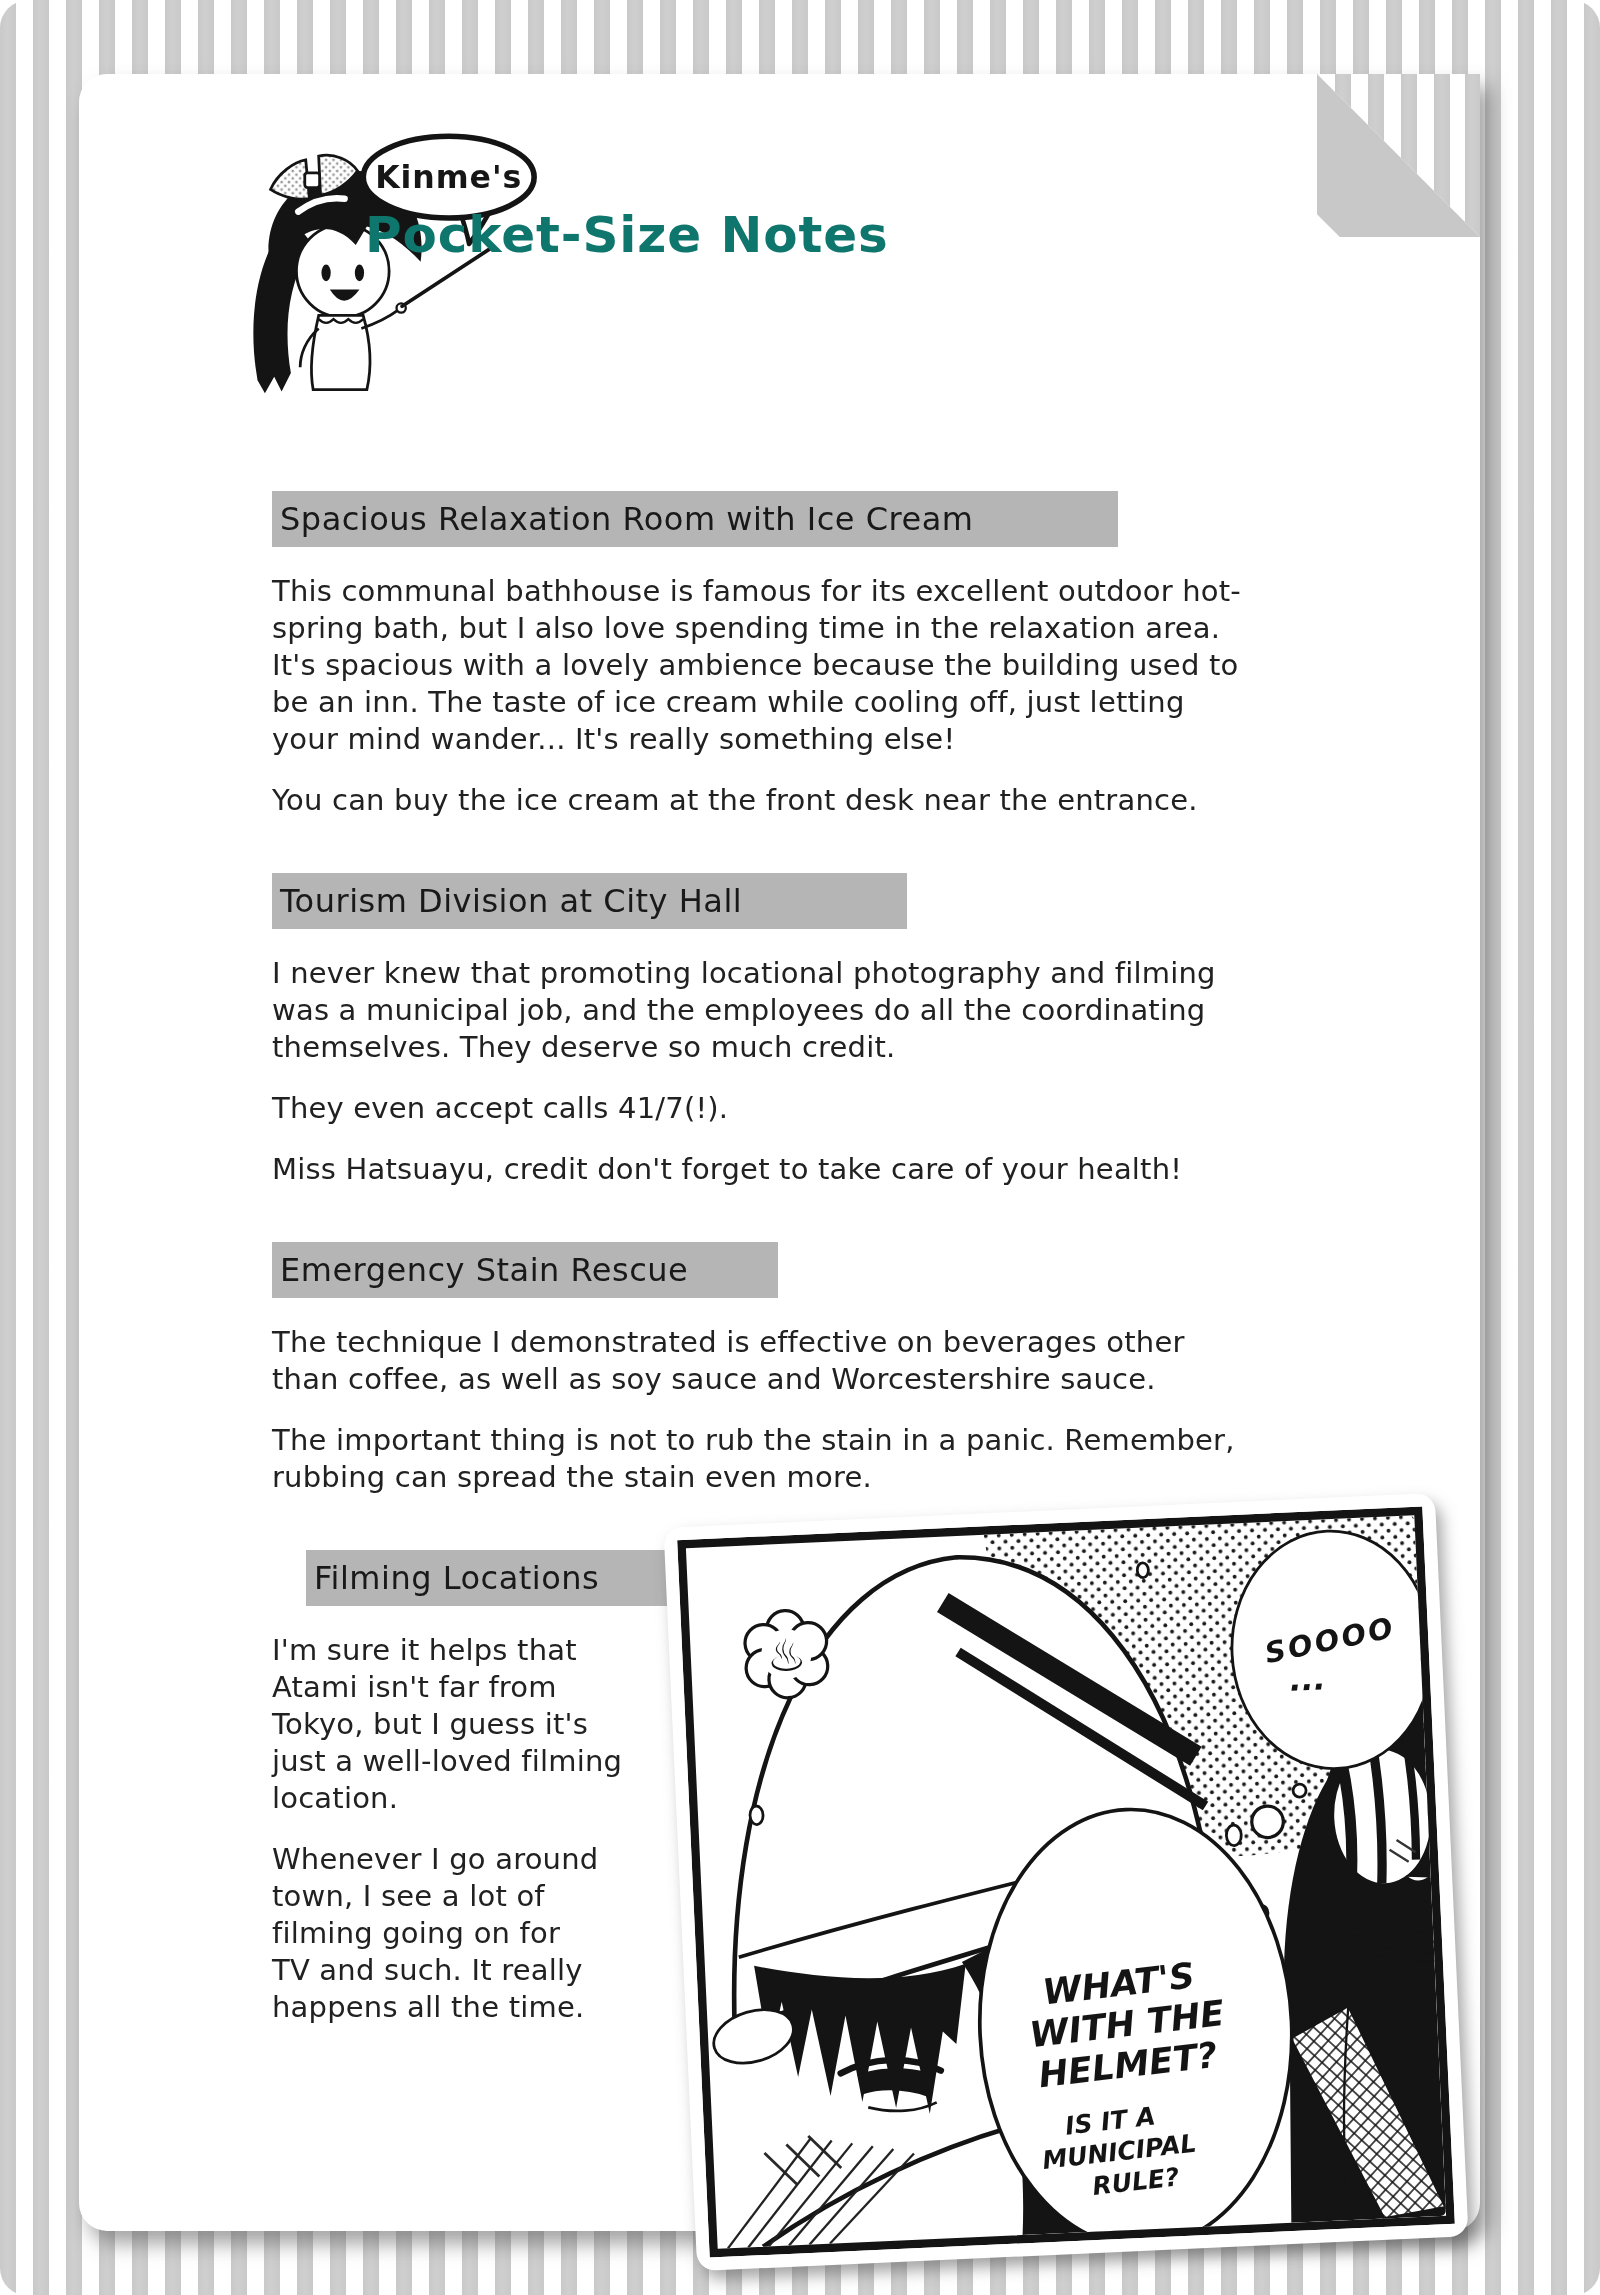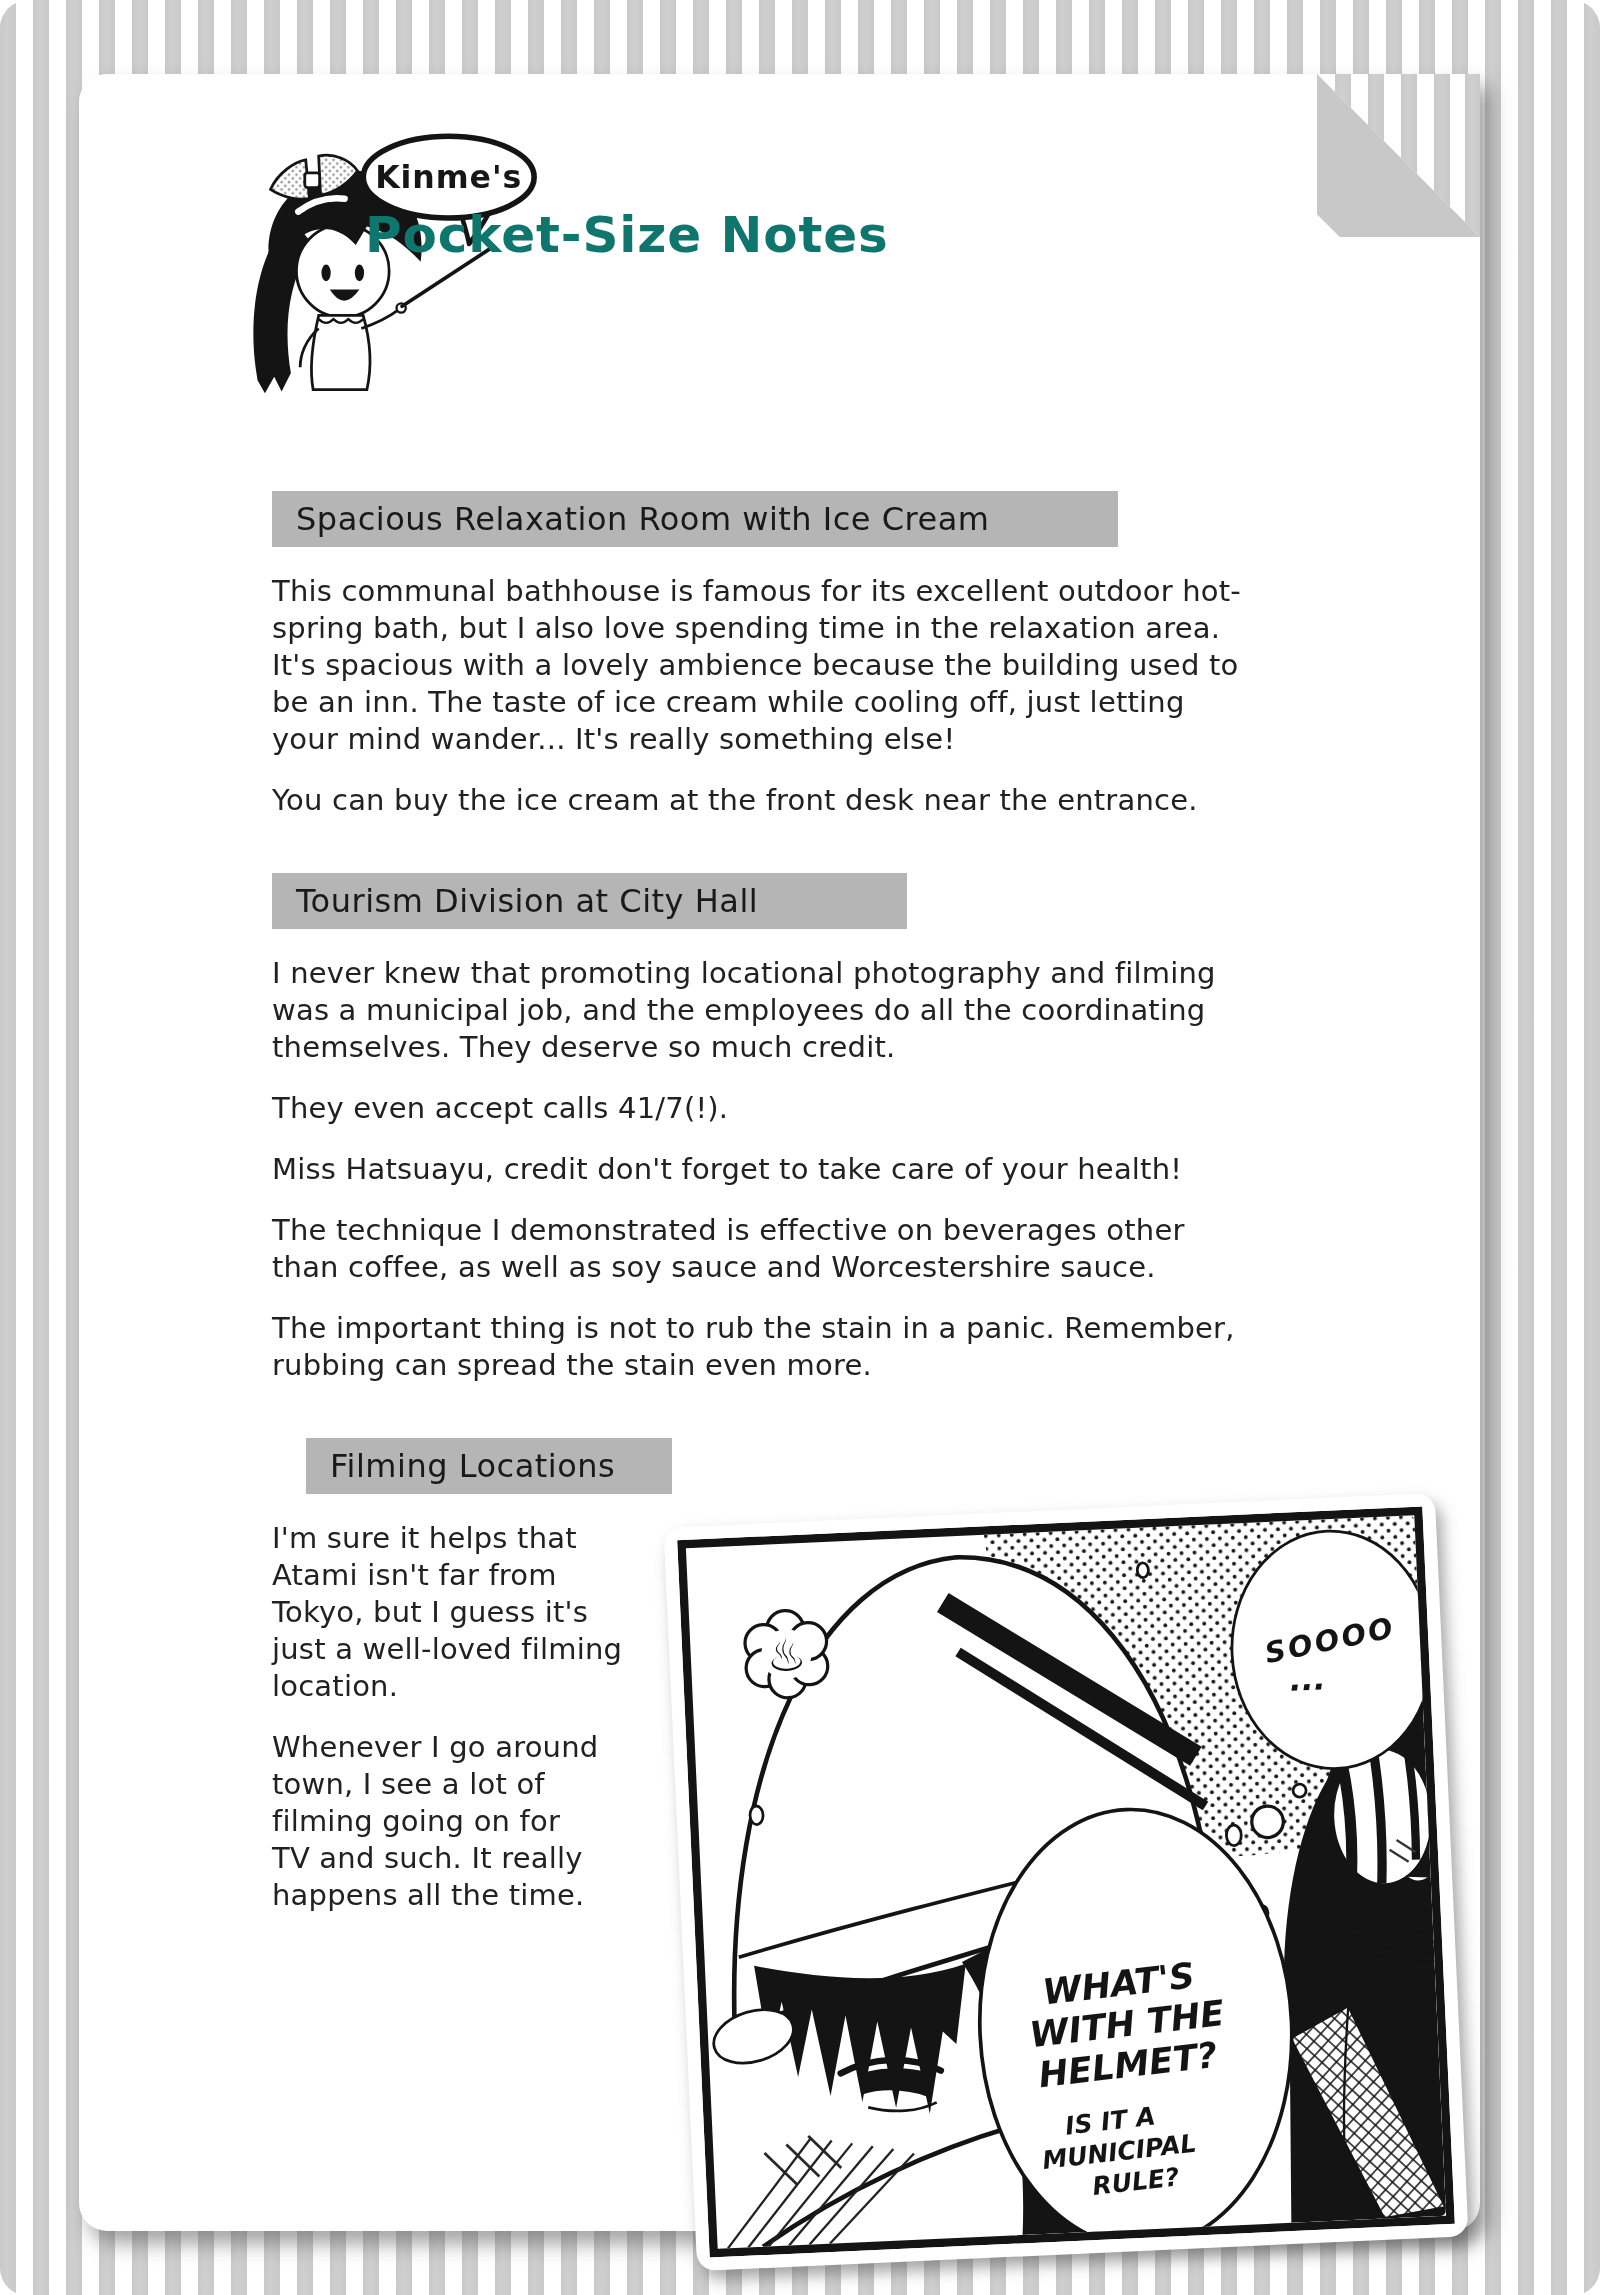--- a/index.html
+++ b/index.html
@@ -18,21 +18,21 @@
     filter:drop-shadow(-2.8px 4.6px 4.6px rgba(0,0,0,.3));}
   
   .mascot{position:absolute;left:130px;top:58px;width:325px;height:278px;}
   .kinme-bubble{position:absolute;left:275px;top:56px;width:195px;height:122px;}
   .kinme-bubble text{font-size:34px;font-weight:700;fill:#161616;letter-spacing:1px;}
   .main-title{position:absolute;left:286px;top:132px;font-size:50px;font-weight:700;
     letter-spacing:0.9px;color:#0f766e;white-space:nowrap;}
   
   .content{position:absolute;left:193px;top:417px;width:1206px;}
   .bar{height:56px;line-height:56px;background:#b5b5b5;color:#191919;font-size:32px;
-    padding-left:24px;box-sizing:border-box;letter-spacing:0.5px;white-space:nowrap;}
+    padding-left:8px;box-sizing:border-box;letter-spacing:0.5px;white-space:nowrap;}
   .bar1{width:846px;}
   .bar2{width:635px;margin-top:54px;}
   .bar3{width:506px;margin-top:54px;}
   .bar4{width:366px;margin-top:54px;margin-left:34px;}
   .content p{margin:24px 0 0 0;white-space:pre-line;font-size:29px;line-height:37px;
     color:#212121;letter-spacing:0.2px;}
   .content .bar + p{margin-top:26px;}
   .col{margin-left:36px;width:399px;}
   
   .panel{position:absolute;left:680px;top:1510px;width:772px;height:744px;background:#fff;
@@ -94,20 +94,21 @@
 your mind wander... It's really something else!</p>
       <p>You can buy the ice cream at the front desk near the entrance.</p>
 
       <div class="bar bar2">Tourism Division at City Hall</div>
       <p>I never knew that promoting locational photography and filming
 was a municipal job, and the employees do all the coordinating
 themselves. They deserve so much credit.</p>
       <p>They even accept calls 41/7(!).</p>
       <p>Miss Hatsuayu, credit don't forget to take care of your health!</p>
 
+      <div class="bar bar3">Emergency Stain Rescue</div>
       <p>The technique I demonstrated is effective on beverages other
 than coffee, as well as soy sauce and Worcestershire sauce.</p>
       <p>The important thing is not to rub the stain in a panic. Remember,
 rubbing can spread the stain even more.</p>
 
       <div class="bar bar4">Filming Locations</div>
       <p class="col">I'm sure it helps that
 Atami isn't far from
 Tokyo, but I guess it's
 just a well-loved filming

